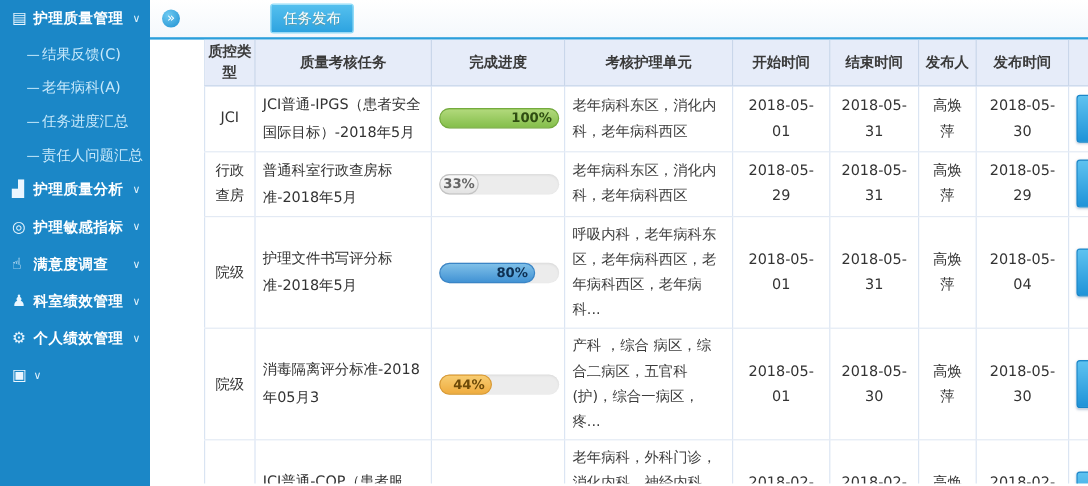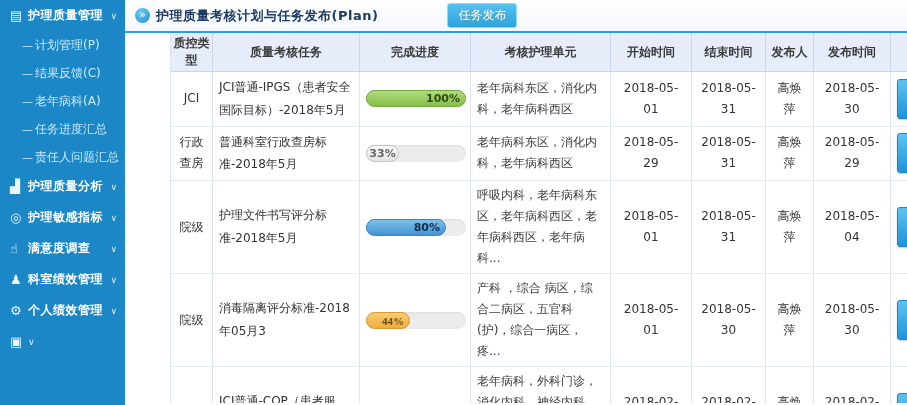--- a/index.html
+++ b/index.html
@@ -45,40 +45,39 @@
   
   .track { position:relative; width:100px; height:17px; background:#ececec; border-radius:9px;
     margin:0 auto; box-shadow:inset 0 1px 2px rgba(0,0,0,0.08); }
   .fill { position:relative; height:17px; border-radius:9px; min-width:32px; }
   .fill .pct { position:absolute; right:5px; top:0; line-height:16px; font-size:11px; font-weight:bold; }
   .fill.green { background:linear-gradient(#b2d97c,#85bf4b); border:1px solid #74ab3d; }
   .fill.green .pct { color:#2f4d12; }
   .fill.blue { background:linear-gradient(#7fc0e8,#4293d4); border:1px solid #3a85c6; }
   .fill.blue .pct { color:#0d2f52; }
   .fill.orange { background:linear-gradient(#f8cd72,#efac3f); border:1px solid #d89a35; }
-  .fill.orange .pct { color:#6d4a08;font-family:Liberation Serif, serif; }
+  .fill.orange .pct { color:#6d4a08; }
   .fill.gray { background:linear-gradient(#fafafa,#e3e3e3); border:1px solid #c3c3c3; }
   .fill.gray .pct { color:#666; right:auto; left:50%; transform:translateX(-50%); }
 
   .del-btn { background:linear-gradient(#5ec2f0,#1f93d8); border:1px solid #1b86c8; color:#fff;
     font-size:12px; padding:2px 13px; border-radius:3px; cursor:pointer; font-family:inherit;
     box-shadow:0 1px 2px rgba(0,60,120,0.25); }
 </style>
 </head>
 <body>
 
 <div class="app">
   <aside class="sidebar">
     <nav id="sidebar-menu">
         <div class="nav-item">
           <span class="nav-icon">▤</span>
           <span class="nav-label">护理质量管理</span>
           <span class="chevron">∨</span>
         </div>
-        <div class="nav-sub">计划管理(P)</div>
         <div class="nav-sub">结果反馈(C)</div>
         <div class="nav-sub">老年病科(A)</div>
         <div class="nav-sub">任务进度汇总</div>
         <div class="nav-sub">责任人问题汇总</div>
         <div class="nav-item">
           <span class="nav-icon">▟</span>
           <span class="nav-label">护理质量分析</span>
           <span class="chevron">∨</span>
         </div>
         <div class="nav-item">
@@ -104,21 +103,20 @@
         <div class="nav-item">
           <span class="nav-icon">▣</span>
           <span class="chevron">∨</span>
         </div>
       </nav>
   </aside>
 
   <main class="main">
     <div class="titlebar">
       <span class="title-icon">»</span>
-      <span class="page-title">护理质量考核计划与任务发布(Plan)</span>
       <button class="publish-btn">任务发布</button>
     </div>
     <div class="table-wrap">
       <table>
         <colgroup>
           <col style="width:42px">
             <col style="width:147px">
             <col style="width:111px">
             <col style="width:140px">
           <col style="width:81px">

